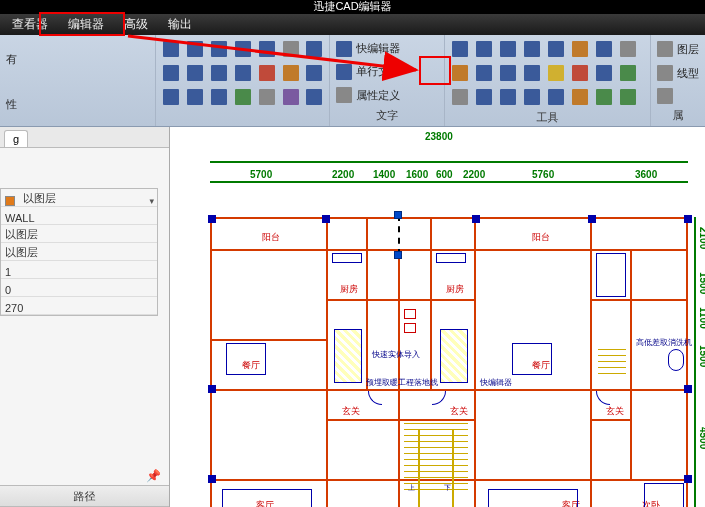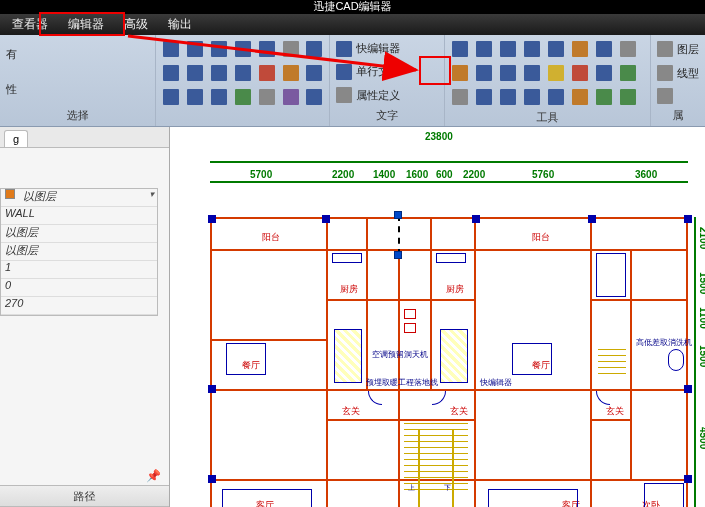--- a/index.html
+++ b/index.html
@@ -30,21 +30,21 @@
 .ico.yl { background:#d0b030; } .ico.gy { background:#888; } .ico.pu { background:#7a5aa0; }
 
 
 .lower { display: flex; height: calc(100% - 127px); }
 
 
 .left { width: 170px; border-right: 1px solid #aaa; display: flex; flex-direction: column; background:#f5f5f5; }
 .tabstrip { height: 21px; border-bottom:1px solid #bbb; display:flex; align-items:flex-end; padding-left:4px; background:#e9e9e9;}
 .tab { font-size:11px; padding:2px 8px; border:1px solid #bbb; border-bottom:none; background:#fff; border-radius:3px 3px 0 0; margin-right:2px; }
 .propbox { border:1px solid #bbb; margin:40px 6px 0 0; width:158px; }
-.prow { display:flex; font-size:11px; border-bottom:1px solid #ddd; height:18px; align-items:flex-start;font-style:italic; }
+.prow { display:flex; font-size:11px; border-bottom:1px solid #ddd; height:18px; align-items:flex-end; }
 .pval { flex:1; padding:0 4px; color:#333; }
 .swatch { width:10px; height:10px; background:#e07a1a; display:inline-block; margin:0 4px; border:1px solid #888; }
 .dd { font-size:9px; color:#555; padding:0 3px; }
 .pin { height:14px; text-align:right; font-size:12px; color:#555; padding-right:8px; }
 .pathbar { height:22px; border-top:1px solid #bbb; border-bottom:1px solid #bbb; background:linear-gradient(#eee,#ddd); display:flex; align-items:center; justify-content:center; font-size:11px; color:#333; margin-top:2px; }
 
 
 .canvas { flex:1; position:relative; background:#fff; overflow:hidden; }
 .dim-top { position:absolute; font-size:10px; font-weight:bold; color:#007a00; }
 .dim-top.line { border-top:2px solid #007a00; height:0; }
@@ -83,21 +83,20 @@
 
 <div class="ribbon">
 
   <div class="group" style="width:158px">
     <div class="gbody">
       <div class="vstack" style="justify-content:space-around">
         <div class="rtxt">有</div>
         <div class="rtxt">性</div>
       </div>
     </div>
-    <div class="glabel">选择</div>
   </div>
 
   <div class="group" style="width:174px">
     <div class="gbody vstack">
       <div class="hstack">
         <span class="rbtn">
             <span class="ico bl"></span>
           </span>
         <span class="rbtn">
             <span class="ico bl"></span>
@@ -388,21 +387,21 @@
 
       <div class="room-lbl" style="left:30px; top:140px">餐厅</div>
       <div class="room-lbl" style="left:320px; top:140px">餐厅</div>
       <div class="furn" style="left:14px;top:124px;width:40px;height:32px"></div>
       <div class="furn" style="left:300px;top:124px;width:40px;height:32px"></div>
 
       <div class="furn" style="left:122px;top:110px;width:28px;height:54px;background:repeating-linear-gradient(45deg,#ffb,#ffb 3px,#fff 3px,#fff 6px)"></div>
       <div class="furn" style="left:228px;top:110px;width:28px;height:54px;background:repeating-linear-gradient(45deg,#ffb,#ffb 3px,#fff 3px,#fff 6px)"></div>
       <div class="furn" style="left:192px;top:90px;width:12px;height:10px;border-color:#c00"></div>
       <div class="furn" style="left:192px;top:104px;width:12px;height:10px;border-color:#c00"></div>
-      <div class="note-lbl" style="left:160px; top:130px">空调预留洞天机</div>
+      <div class="note-lbl" style="left:160px; top:130px">快速实体导入</div>
       <div class="note-lbl" style="left:154px; top:158px">预埋取暖工程落地线</div>
       <div class="note-lbl" style="left:268px; top:158px">快编辑器</div>
       <div class="note-lbl" style="left:424px; top:118px">高低差取消洗机</div>
 
       <div class="room-lbl" style="left:130px; top:186px">玄关</div>
       <div class="room-lbl" style="left:238px; top:186px">玄关</div>
       <div class="room-lbl" style="left:394px; top:186px">玄关</div>
 
       <div class="stair" style="left:192px;top:204px;width:64px;height:90px">
         <div class="step"></div>

